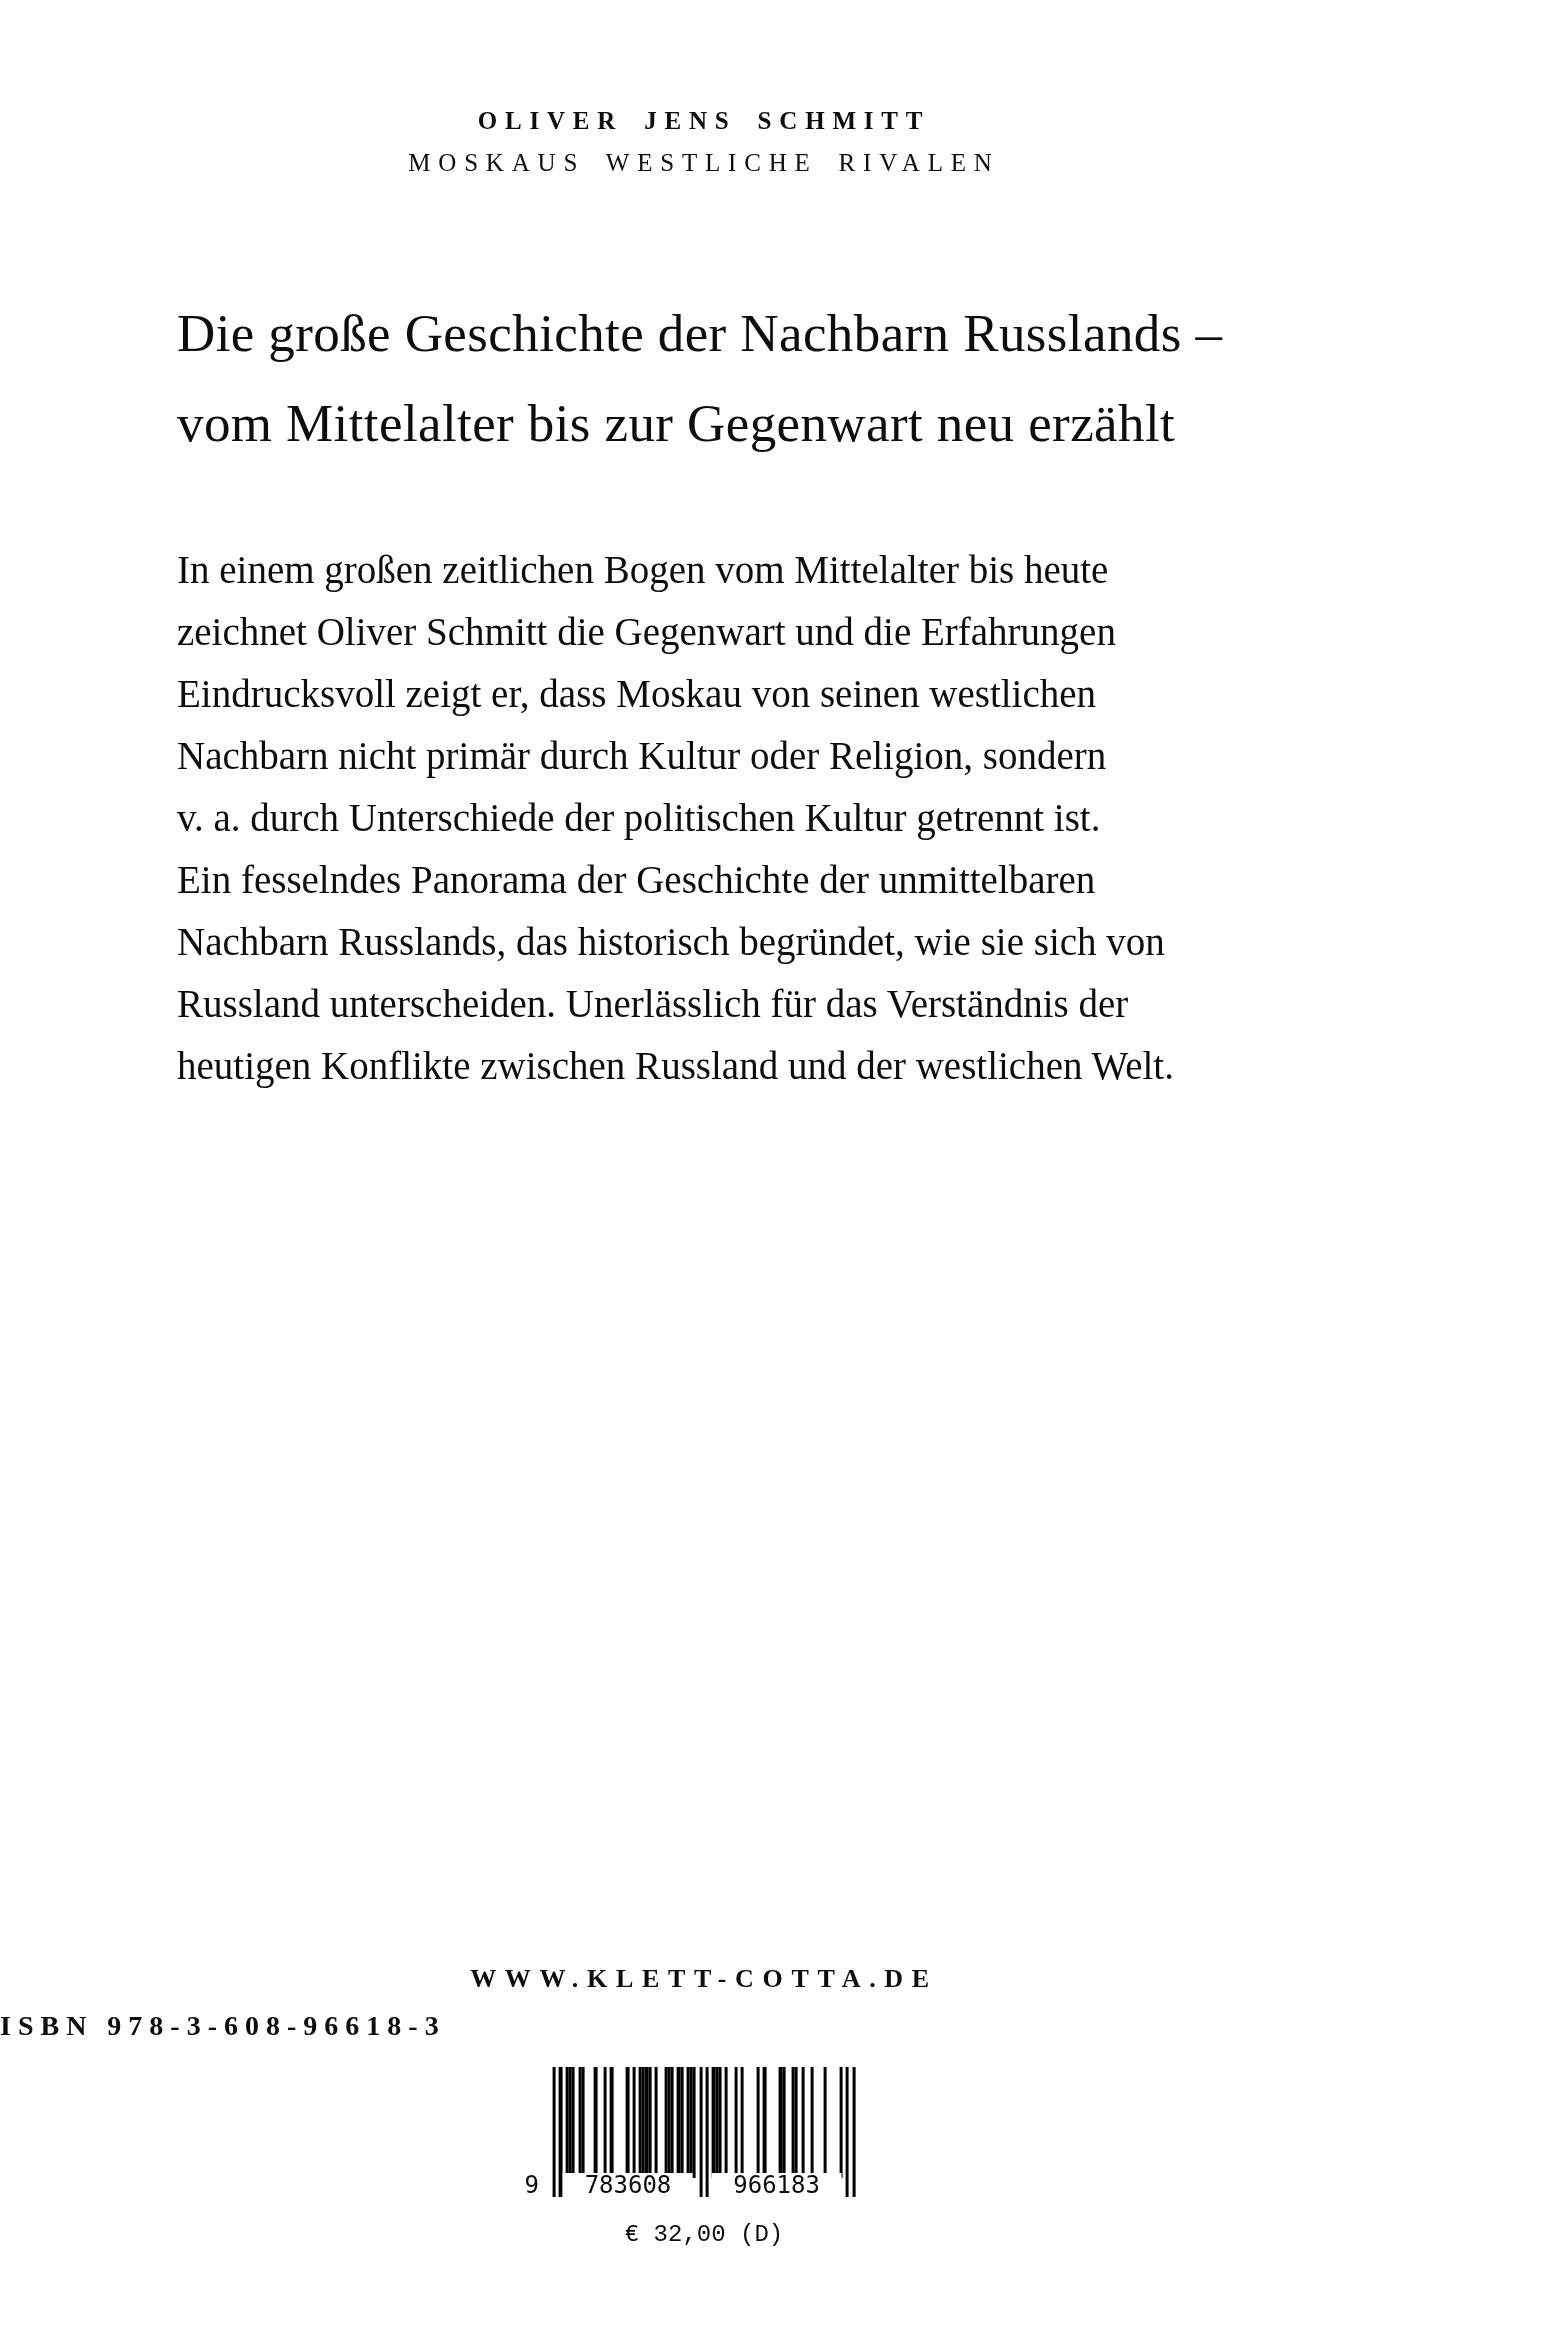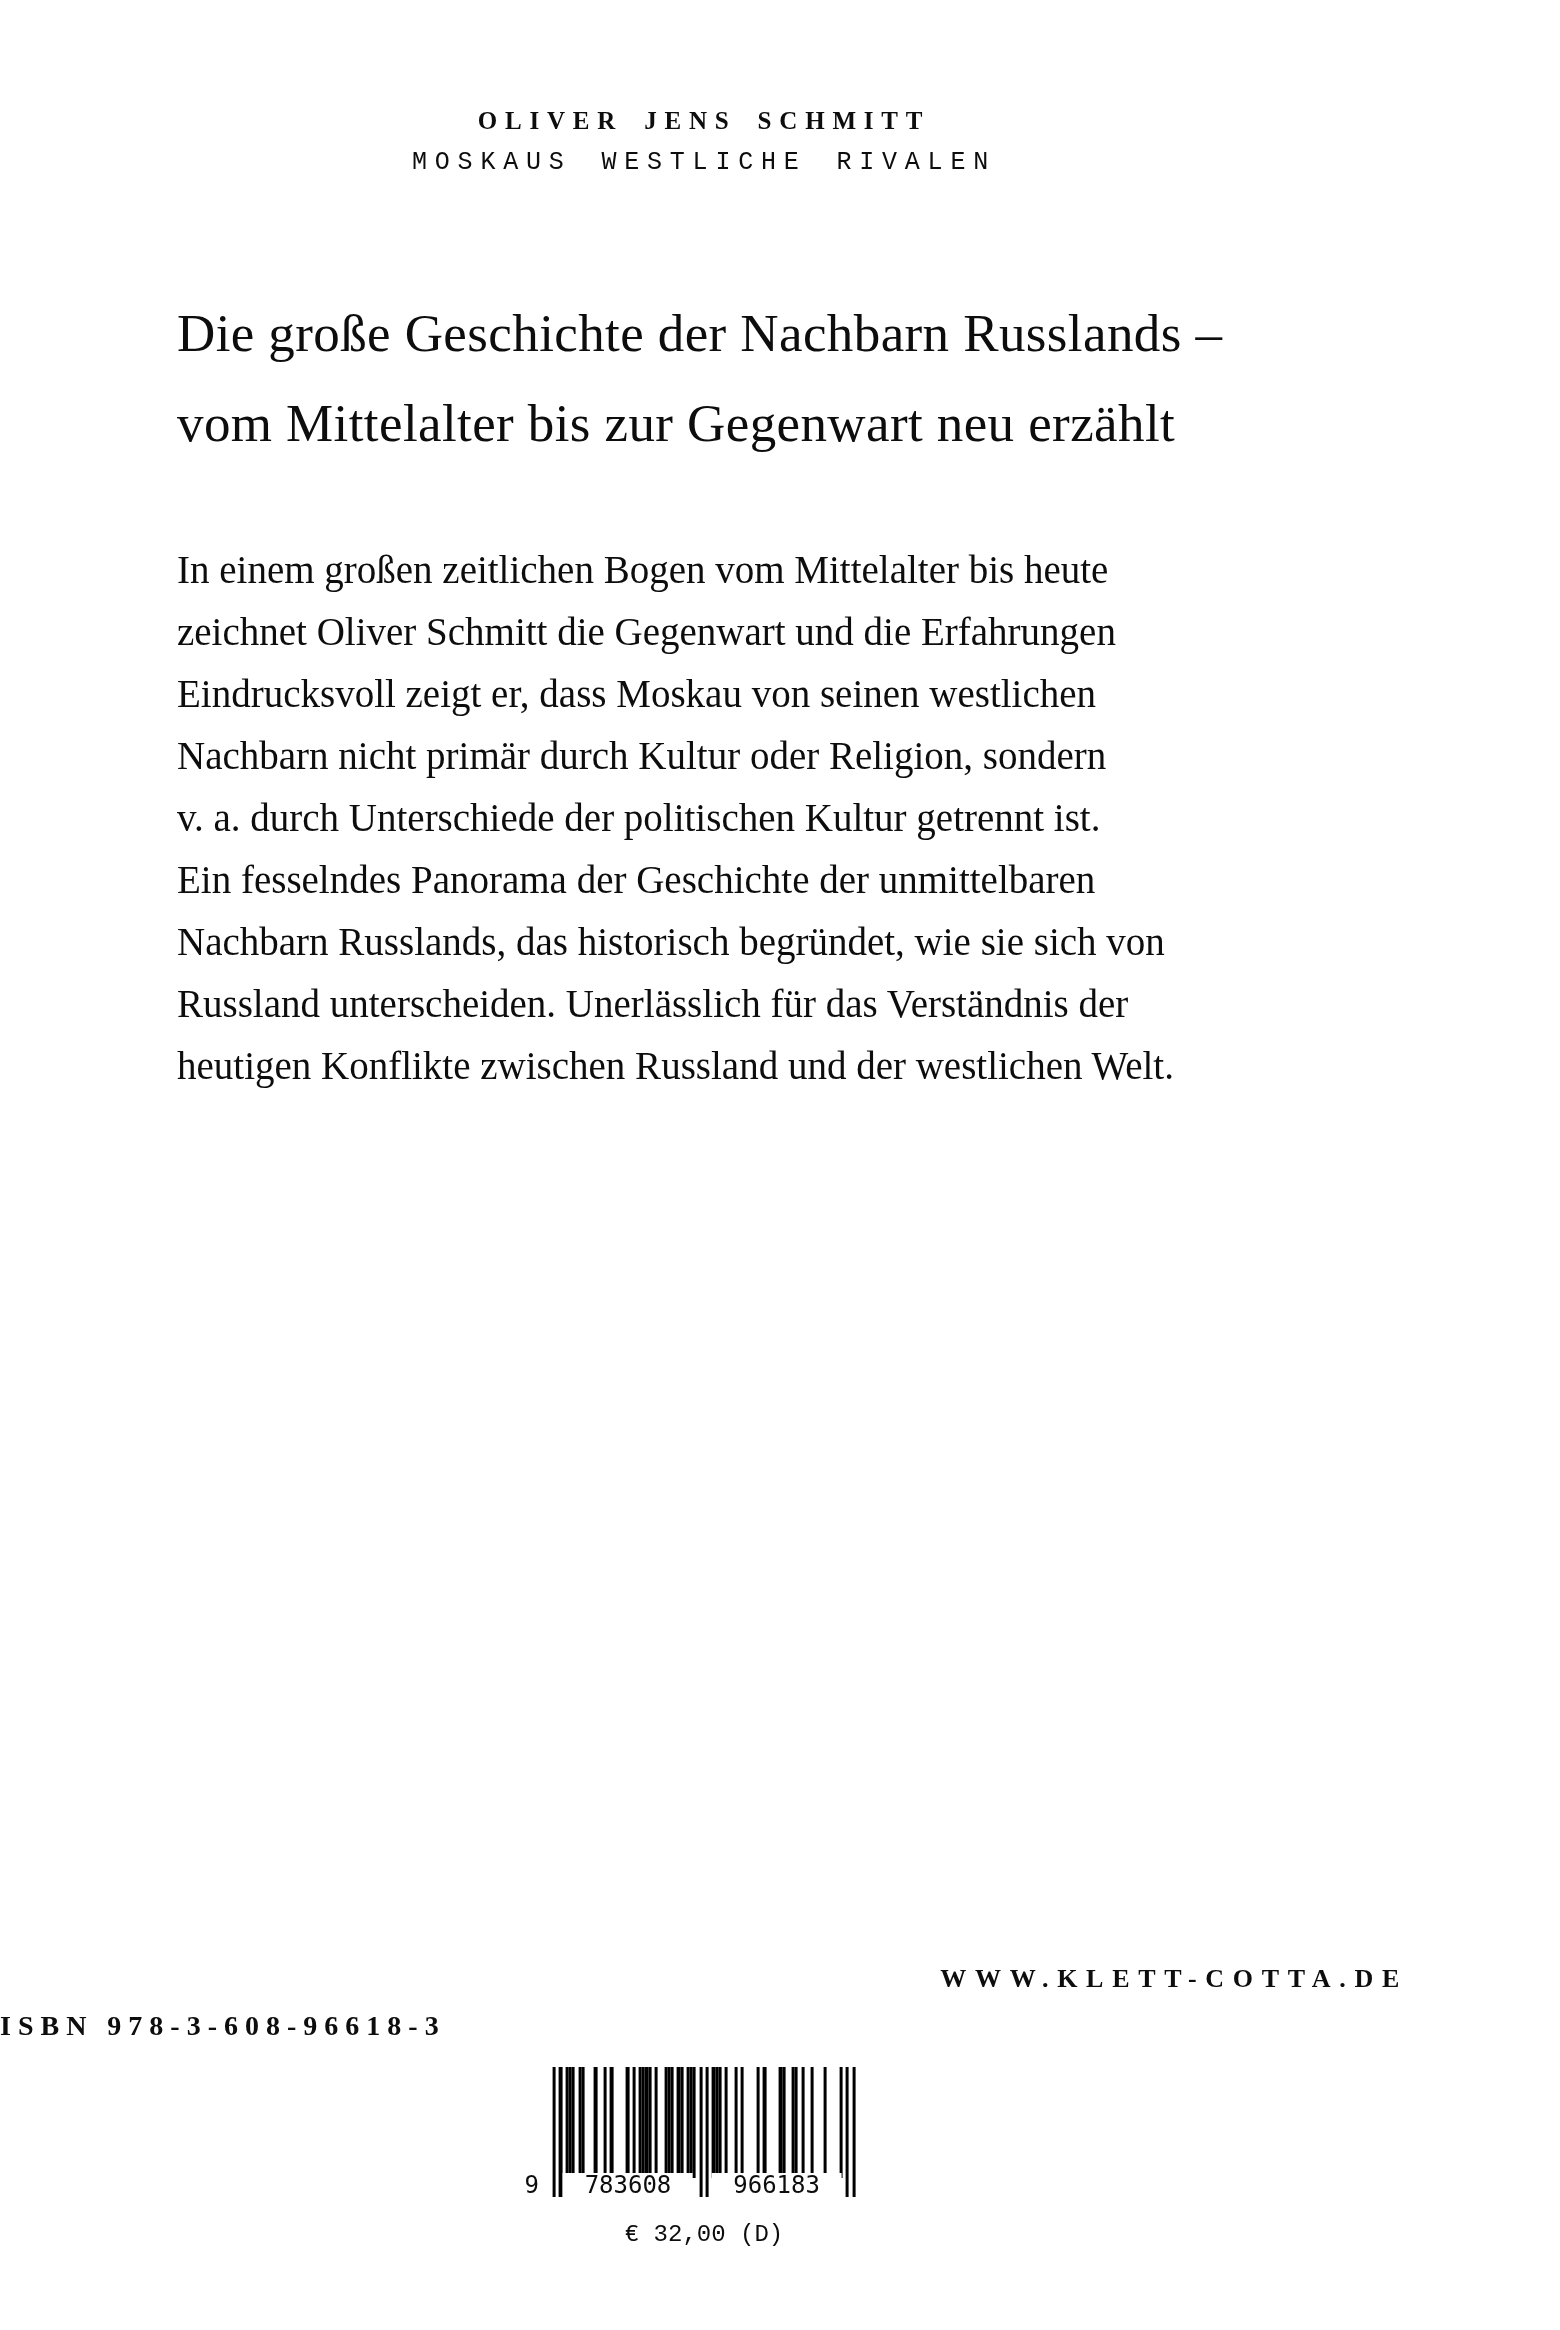--- a/index.html
+++ b/index.html
@@ -25,21 +25,20 @@
     letter-spacing:7.8px;
     word-spacing:7px;
     line-height:42px;
   }
   .series-line{
     font-size:25px;
     font-weight:400;
     letter-spacing:7.8px;
     word-spacing:7px;
     line-height:42px;
-    font-family:Liberation Mono, monospace;
   }
   .headline{
     position:absolute;
     top:288px;
     left:177px;
     width:1283px;
     font-size:53px;
     line-height:90px;
     font-weight:400;
     letter-spacing:0.4px;
@@ -53,21 +52,21 @@
     font-size:39px;
     line-height:62px;
     font-weight:400;
   }
   .blurb .blurb-line{white-space:nowrap;}
   .website{
     position:absolute;
     top:1964px;
     left:0;
     width:100%;
-    text-align:right;
+    text-align:center;
     font-size:26px;
     font-weight:700;
     letter-spacing:8.7px;
   }
   .isbn{
     position:absolute;
     top:2010px;
     left:0;
     width:100%;
     text-align:left;

